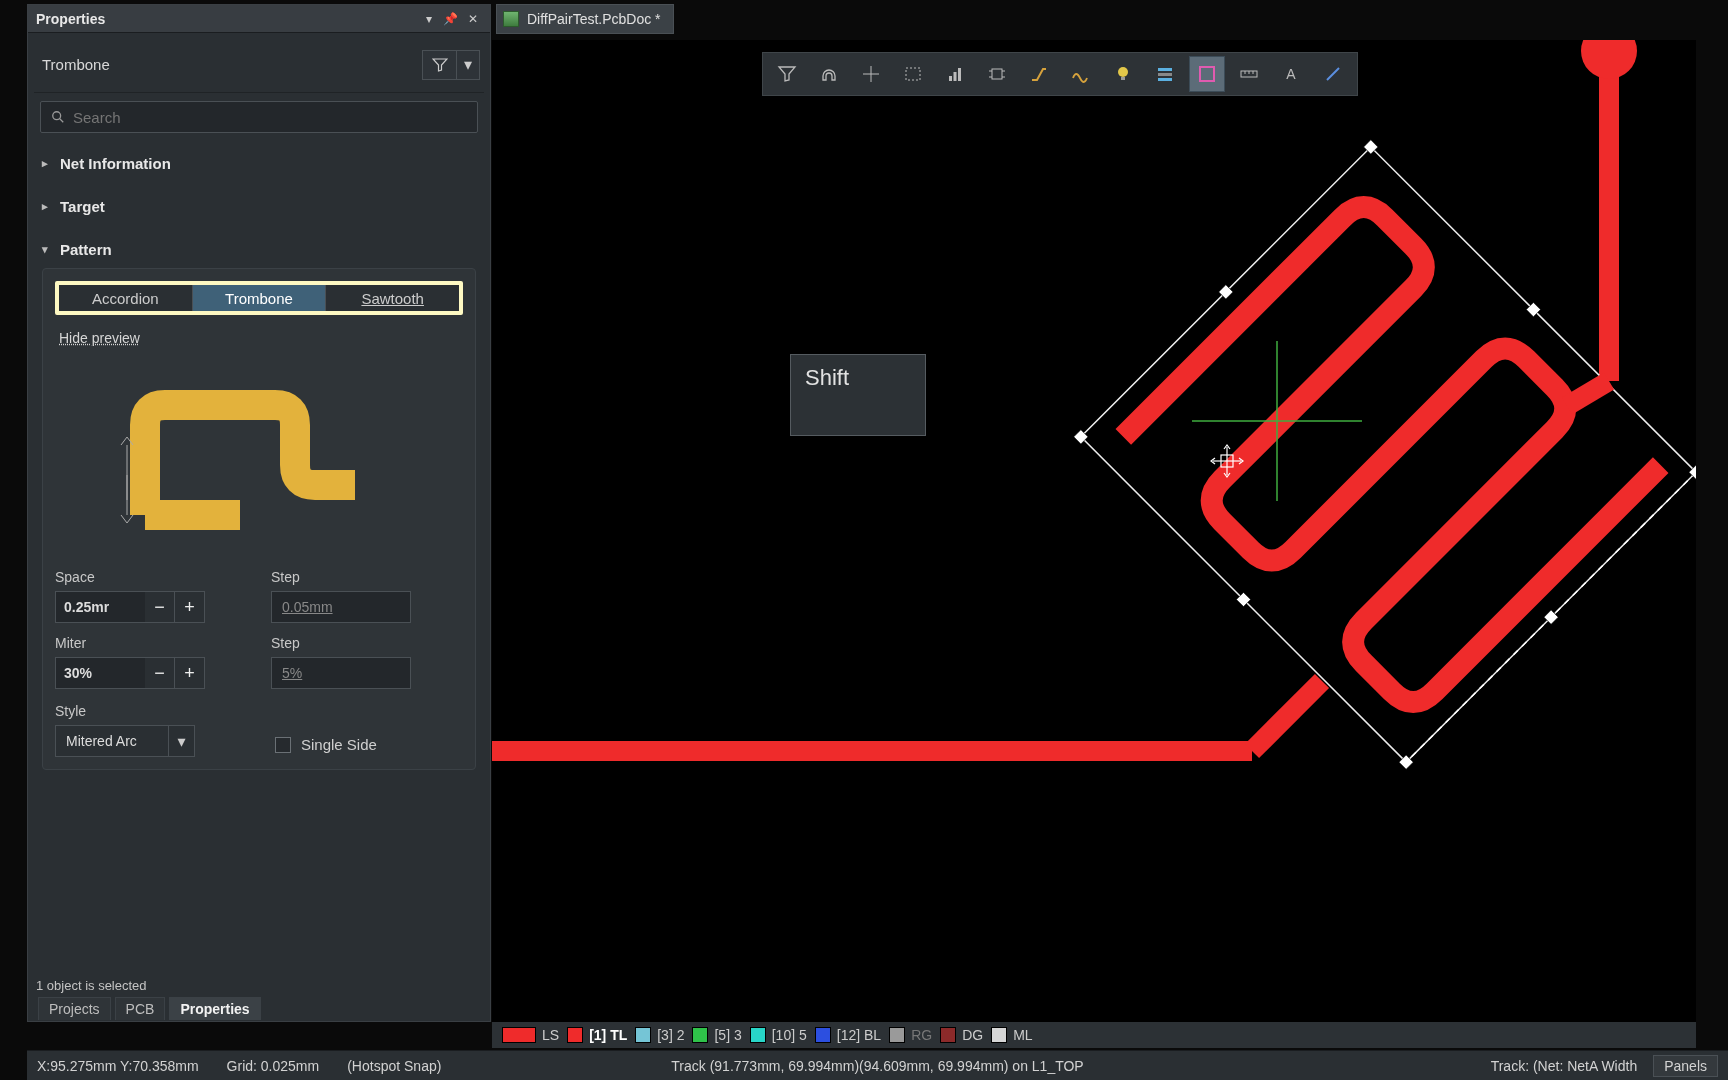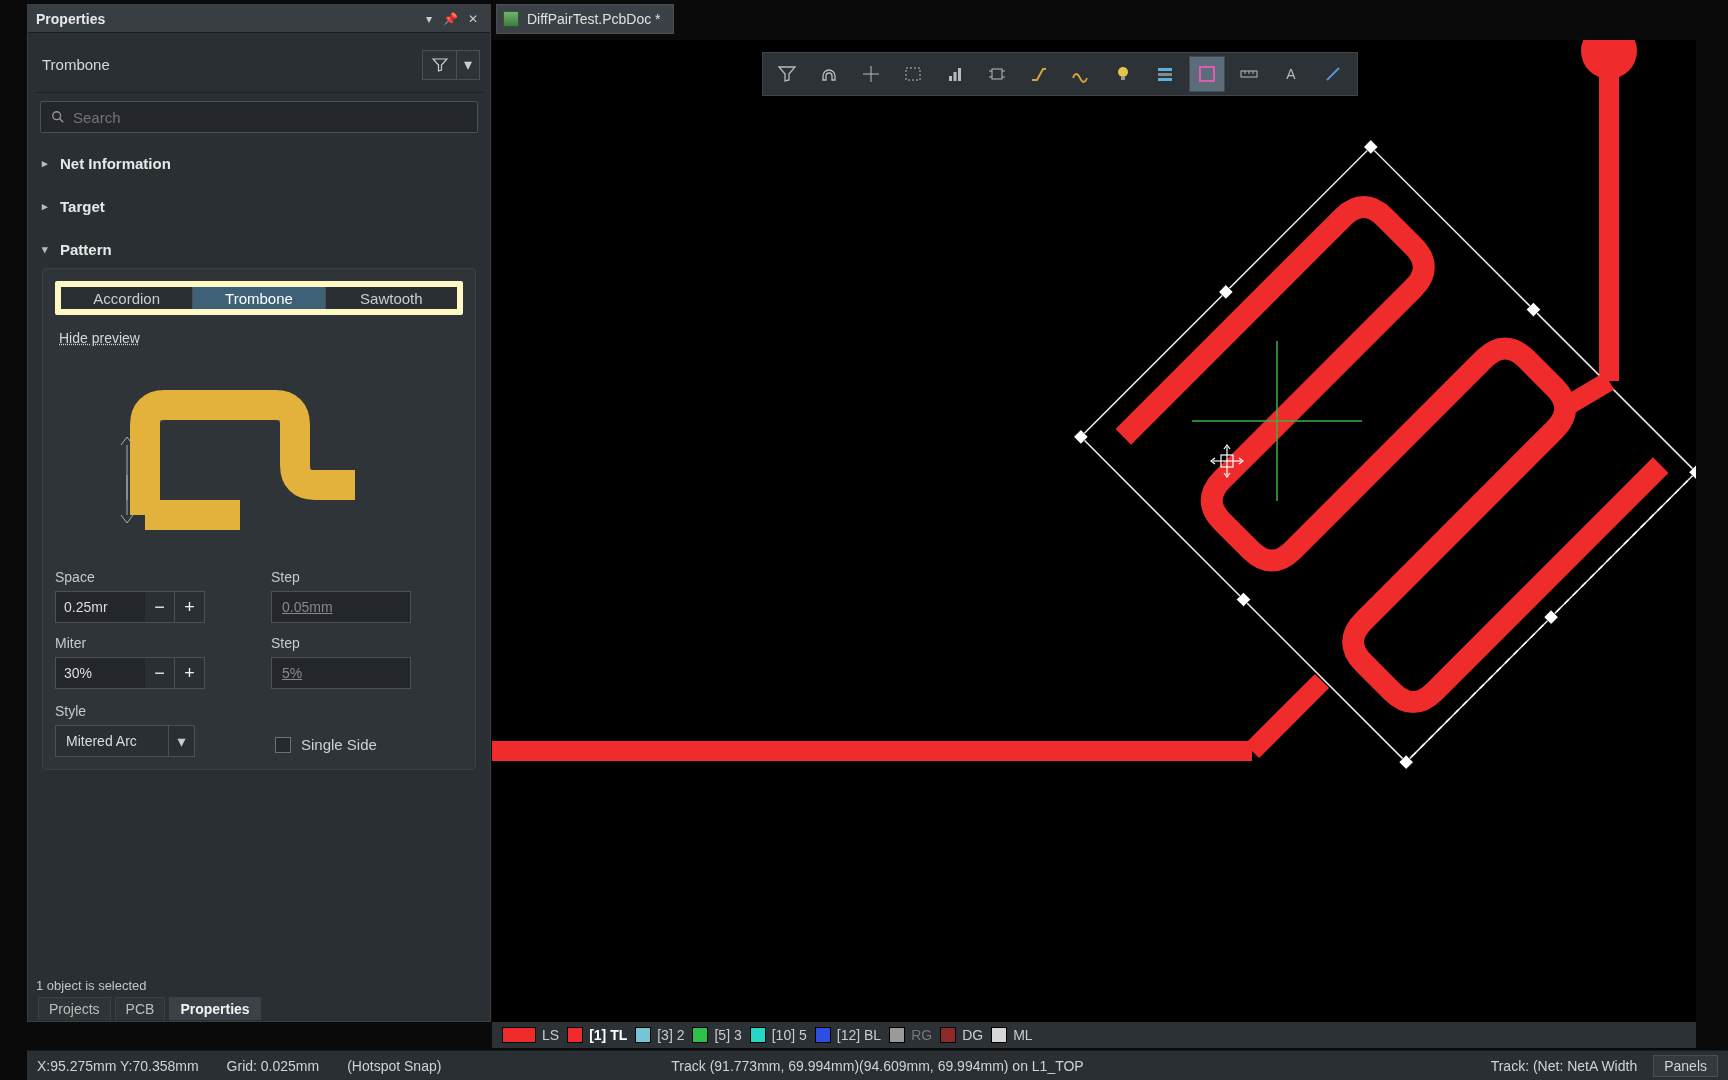--- a/index.html
+++ b/index.html
@@ -32,32 +32,32 @@
 }
 .search input { flex:1; background:transparent; border:none; outline:none; color:#bbb; font-size:15px; margin-left:8px; }
 
 .section { padding: 6px 6px 8px; }
 .sect-head { display:flex; align-items:center; gap:6px; font-weight:600; font-size:15px; color:#e8e8e8; padding: 6px 2px; cursor:pointer; }
 .tri { font-size:11px; color:#bbb; display:inline-block; width:12px; }
 
 .pattern-body {
   background:#2f3438; border:1px solid #3b4146; border-radius:4px; margin:4px 2px; padding:12px;
 }
-.seg3 { display:flex; height:34px; border:6px solid #fef9c3; border-radius:2px; overflow:hidden; margin-bottom:14px; }
+.seg3 { display:flex; height:34px; border:4px solid #fef9c3; border-radius:2px; overflow:hidden; margin-bottom:14px; }
 .seg-btn { flex:1; display:flex; align-items:center; justify-content:center; font-size:15px; color:#ccc; background:#2a2f33; border-right:1px solid #4a5055; }
-.seg-btn:last-child { border-right:none; }
+.seg-btn:last-child { border-right:none;text-decoration:underline; }
 .seg-btn.sel { background:#3f6178; color:#fff; }
 
 .preview-link { font-size:14px; color:#d6d6d6; text-decoration: underline dotted; padding-left:4px; }
 .preview-box { margin-top:8px; height:200px; display:flex; align-items:center; justify-content:flex-start; padding-left:10px; }
 
 .grid2 { display:grid; grid-template-columns: 1fr 1fr; gap: 12px 24px; margin-top:14px; }
 .fld-label { font-size:14px; color:#c8c8c8; margin-bottom:6px; display:block; }
 .row { display:flex; align-items:center; gap:0; }
-.num-in { height:32px; background:#23272b; border:1px solid #4a5055; color:#ddd; font-size:14px; padding:0 8px; width:90px; border-right:none; }
+.num-in { height:32px; background:#23272b; border:1px solid #4a5055; color:#ddd; font-size:14px; padding:0 8px; width:90px; border-right:none;font-weight:bold; }
 .plain-in { height:32px; background:#23272b; border:1px solid #4a5055; color:#888; font-size:14px; padding:0 10px; width:140px;text-decoration:underline; }
 .step-btn { width:30px; height:32px; background:#2a2f33; border:1px solid #4a5055; border-left:none; color:#eee; font-size:18px; display:flex; align-items:center; justify-content:center; }
 
 .style-row { display:grid; grid-template-columns: 1fr 1fr; gap:32px; margin-top:14px; align-items:end; }
 .combo { display:flex; height:32px; border:1px solid #4a5055; background:#2a2f33; width:140px; }
 .combo-v { flex:1; display:flex; align-items:center; padding:0 10px; color:#ddd; font-size:14px; }
 .combo-dd { width:26px; display:flex; align-items:center; justify-content:center; border-left:1px solid #4a5055; }
 .chk { display:flex; align-items:center; gap:10px; color:#d0d0d0; font-size:15px; padding-bottom:4px; }
 .chk-box { width:16px; height:16px; border:1px solid #6a7075; background:#262a2e; }
 
@@ -362,20 +362,23 @@
           <text x="10" y="15" text-anchor="middle" font-size="14" fill="#bbb" font-family="serif">A</text>
         </svg>
       </div>
     <div class="tbtn">
         <svg width="20" height="20" viewBox="0 0 20 20">
           <line x1="4" y1="16" x2="16" y2="4" stroke="#5b8fe0" stroke-width="2"></line>
         </svg>
       </div>
   </div>
 
+  <div class="key-ind">
+    <span>Shift</span>
+  </div>
 
   <div class="layer-bar" id="layer-bar">
       <div class="litem">
         <span class="lswatch" style="background: rgb(239, 43, 43); width: 34px;"></span>
         <span>LS</span>
       </div>
       <div class="litem">
         <span class="lswatch" style="background: rgb(239, 43, 43);"></span>
         <span style="color: rgb(255, 255, 255); font-weight: 600;">[1] TL</span>
       </div>

